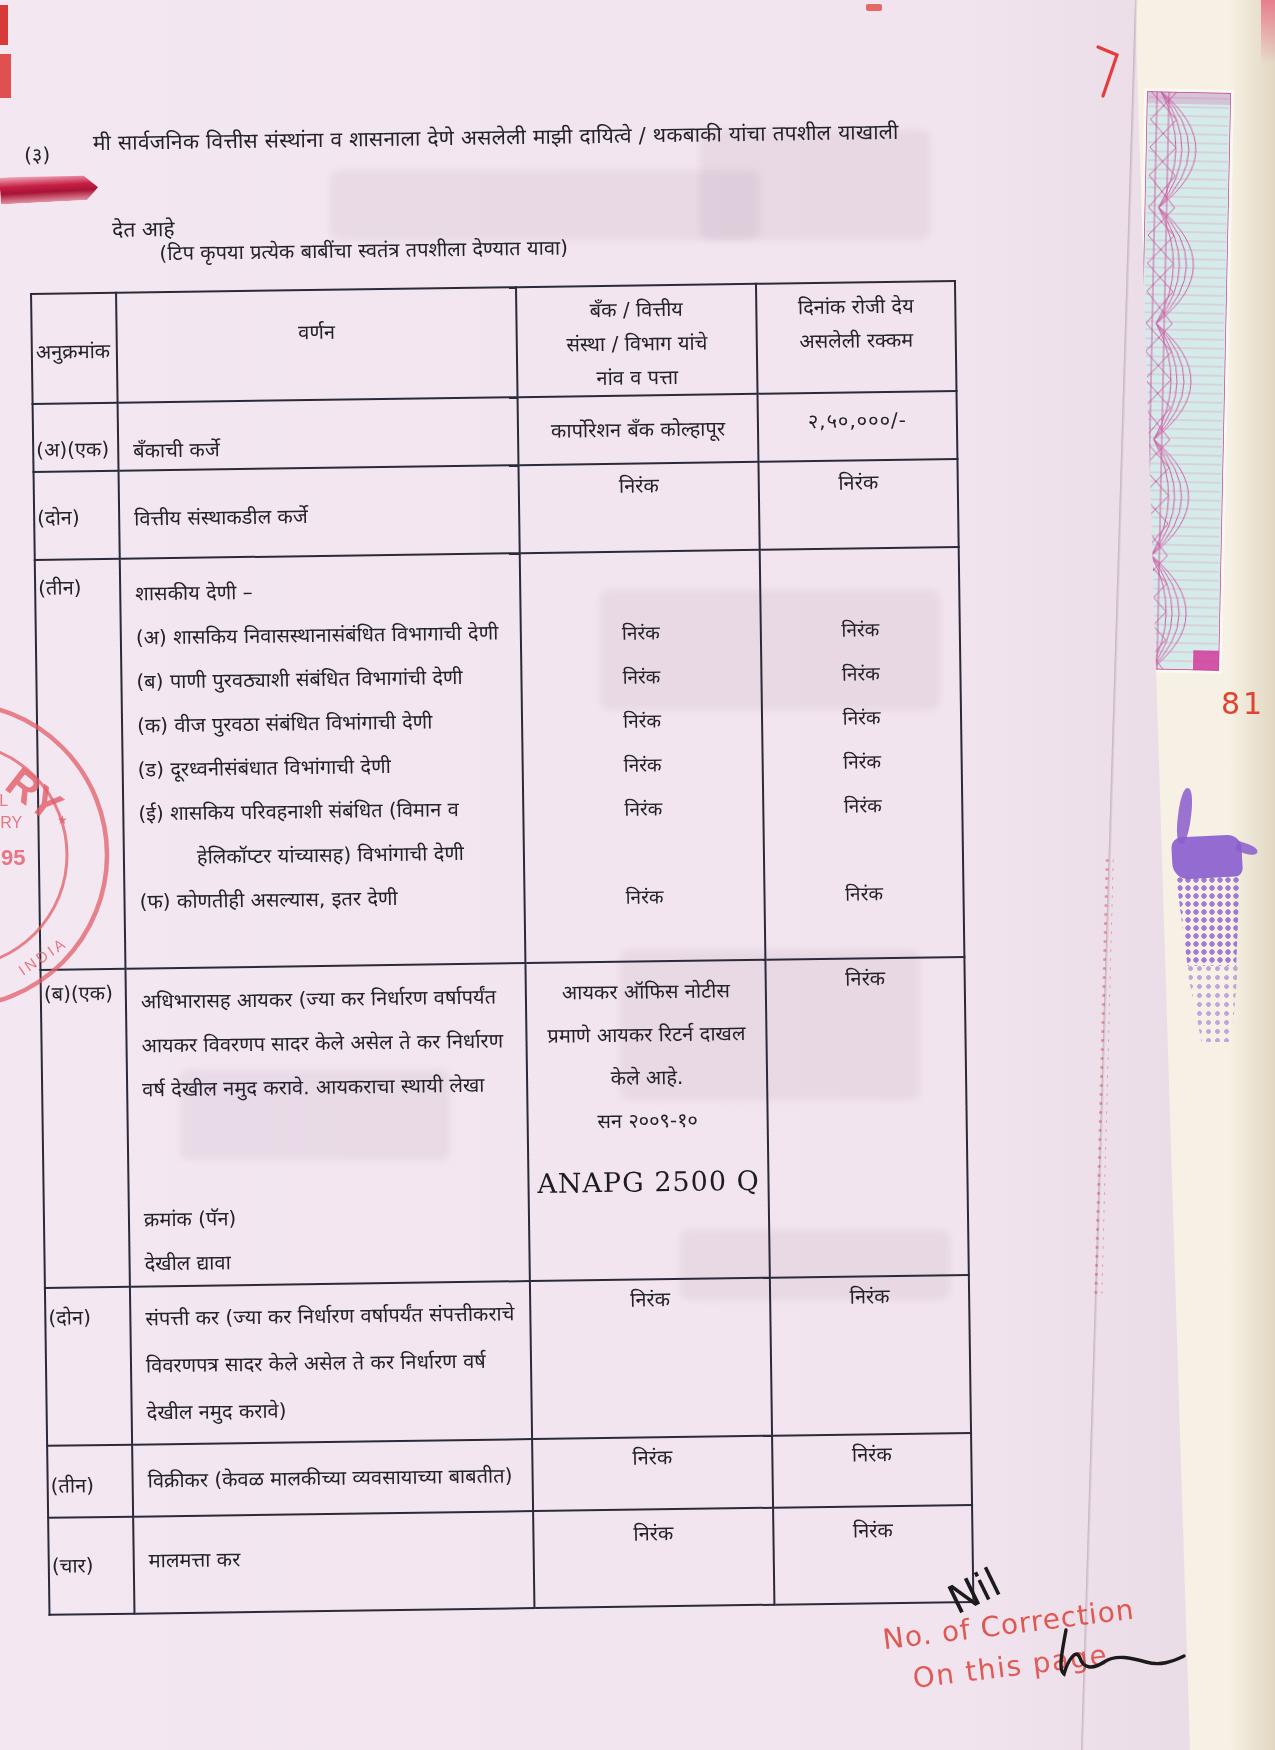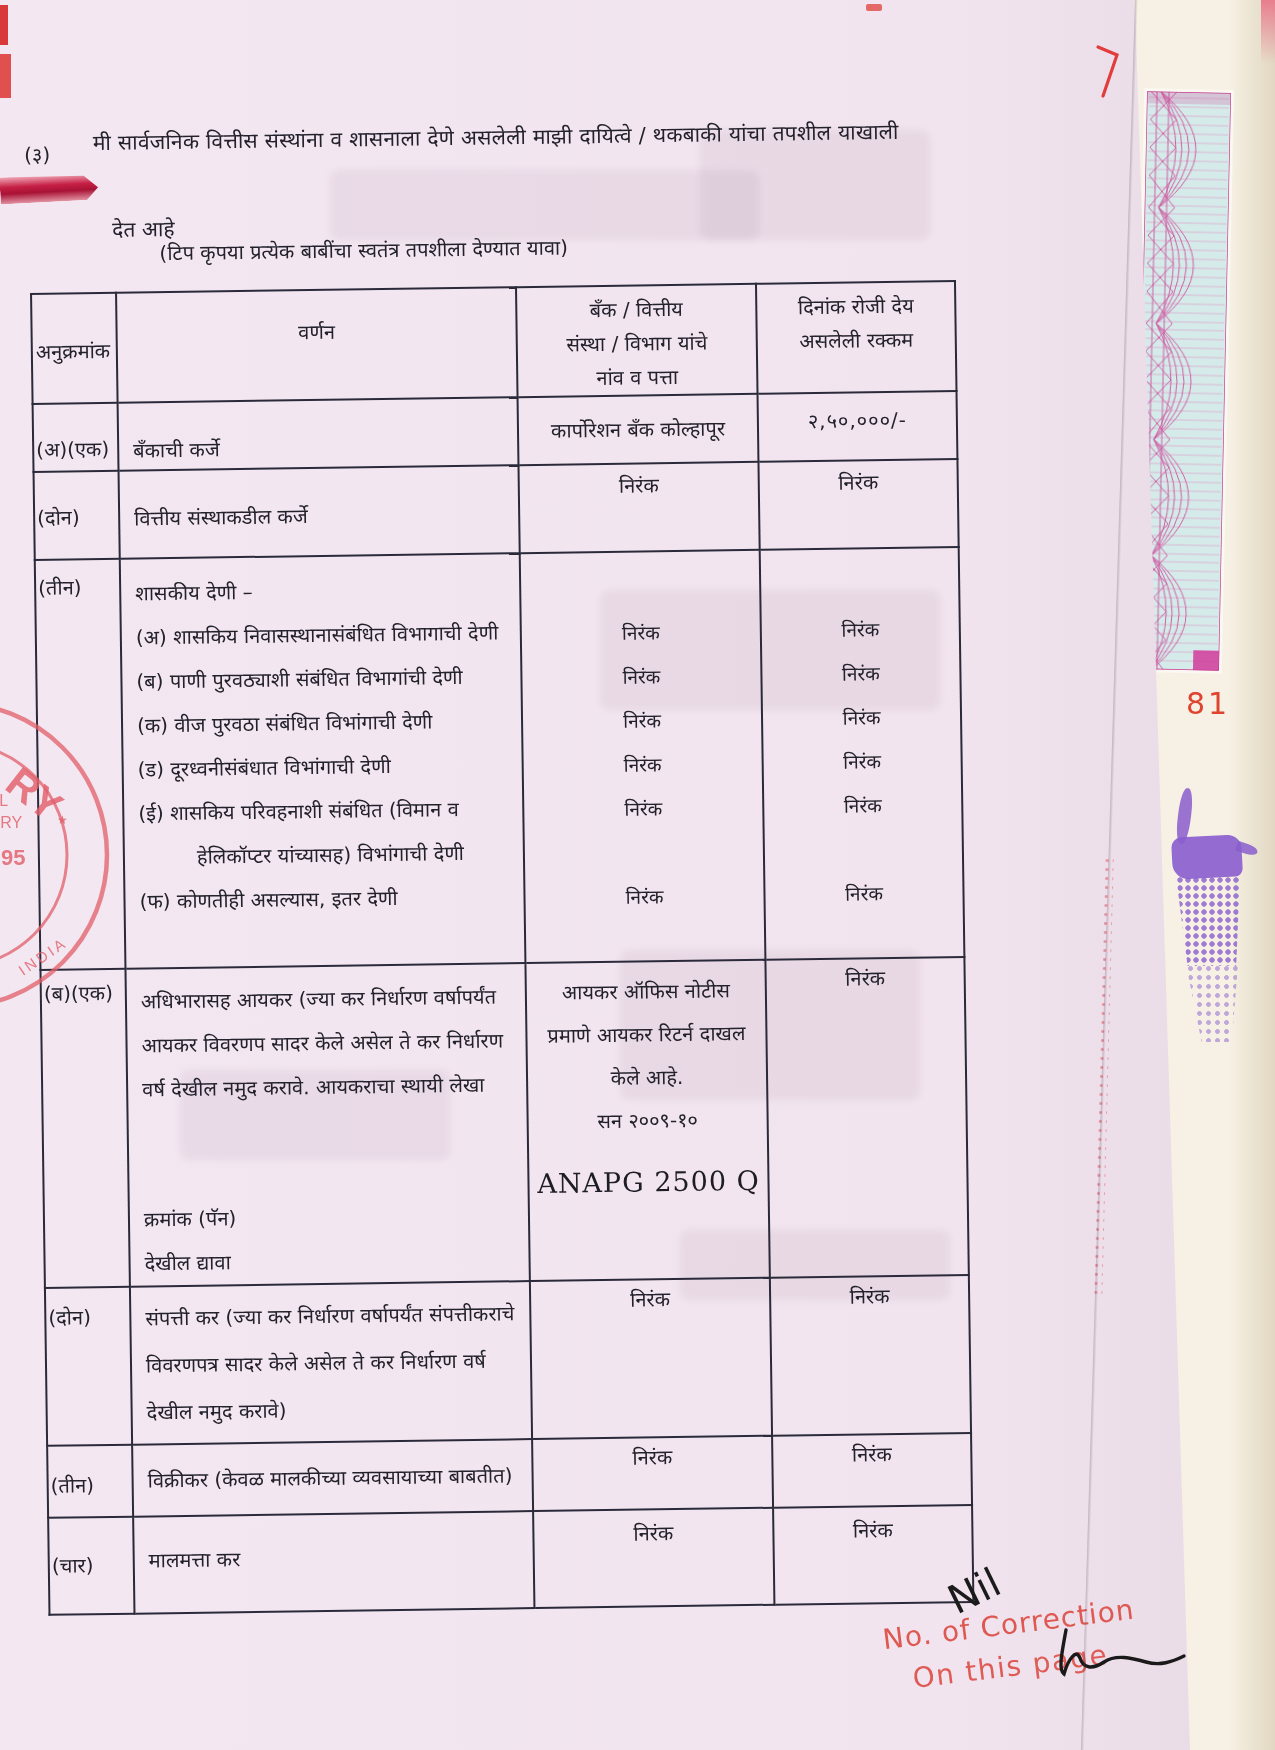--- a/index.html
+++ b/index.html
@@ -29,21 +29,21 @@
   .right-shade{position:absolute;right:0;top:0;width:46px;height:100%;
     background:linear-gradient(to right, rgba(210,195,170,0), rgba(205,190,160,.5));}
   .right-top-sliver{position:absolute;left:1261px;top:0;width:14px;height:64px;
     background:linear-gradient(to bottom,#e87e8e,rgba(232,126,142,0));}
 
   
   .sec-strip{position:absolute;left:1141px;top:92px;transform:rotate(1.2deg);
     box-shadow:0 0 0 3px rgba(250,248,240,.95);}
 
   
-  .page-num{position:absolute;left:1186px;top:686px;font-size:30px;letter-spacing:3px;
+  .page-num{position:absolute;left:1221px;top:686px;font-size:30px;letter-spacing:3px;
     color:var(--pagenum);font-weight:500;z-index:6;}
 
   
   .pink-page{position:absolute;left:0;top:0;width:1275px;height:1750px;z-index:3;
     background:linear-gradient(to right,#f3e7f1 0%,var(--pink) 75%,#e9dbe6 97%);
     clip-path:polygon(0 0,1135px 0,1190px 1750px,0 1750px);}
   .edge-line{position:absolute;left:1135px;top:0;width:3px;height:1756px;z-index:4;
     background:linear-gradient(to right,rgba(90,60,80,.28),rgba(90,60,80,0));
     transform-origin:top left;transform:rotate(1.77deg);}
 

